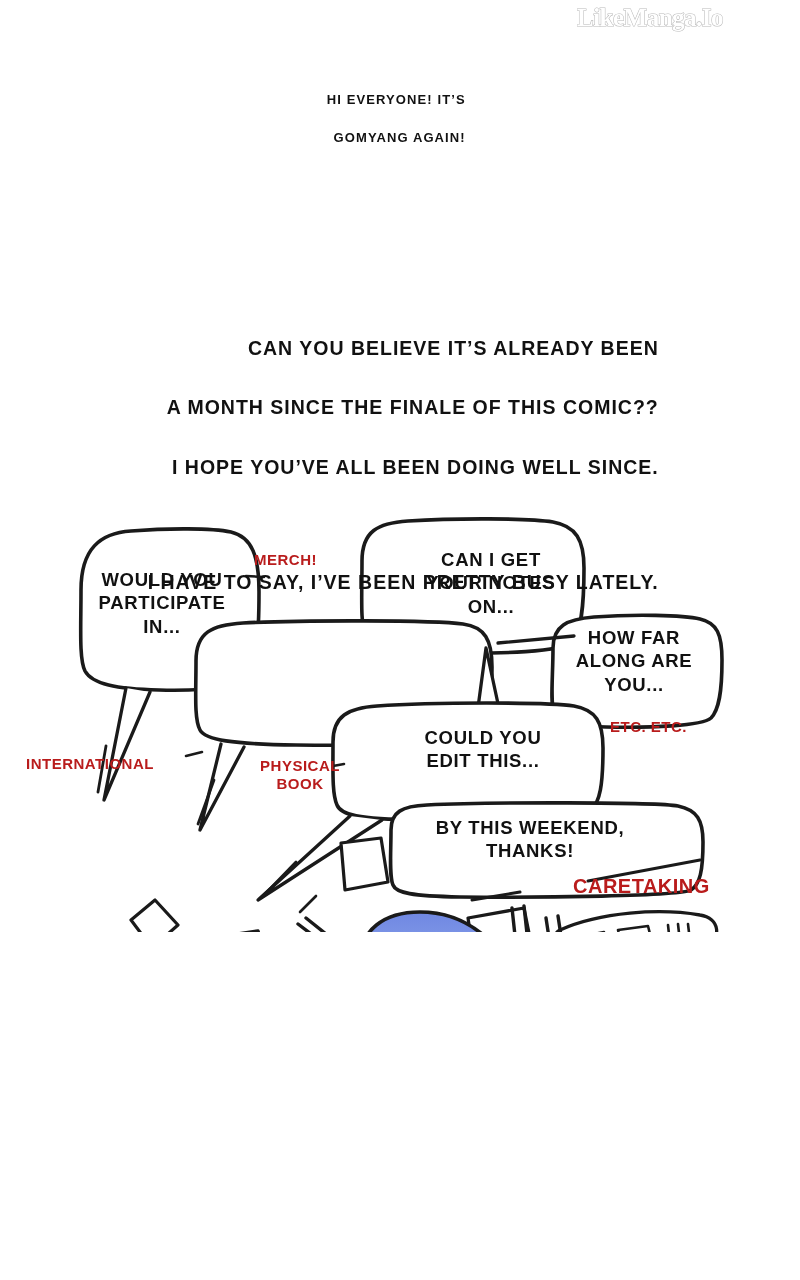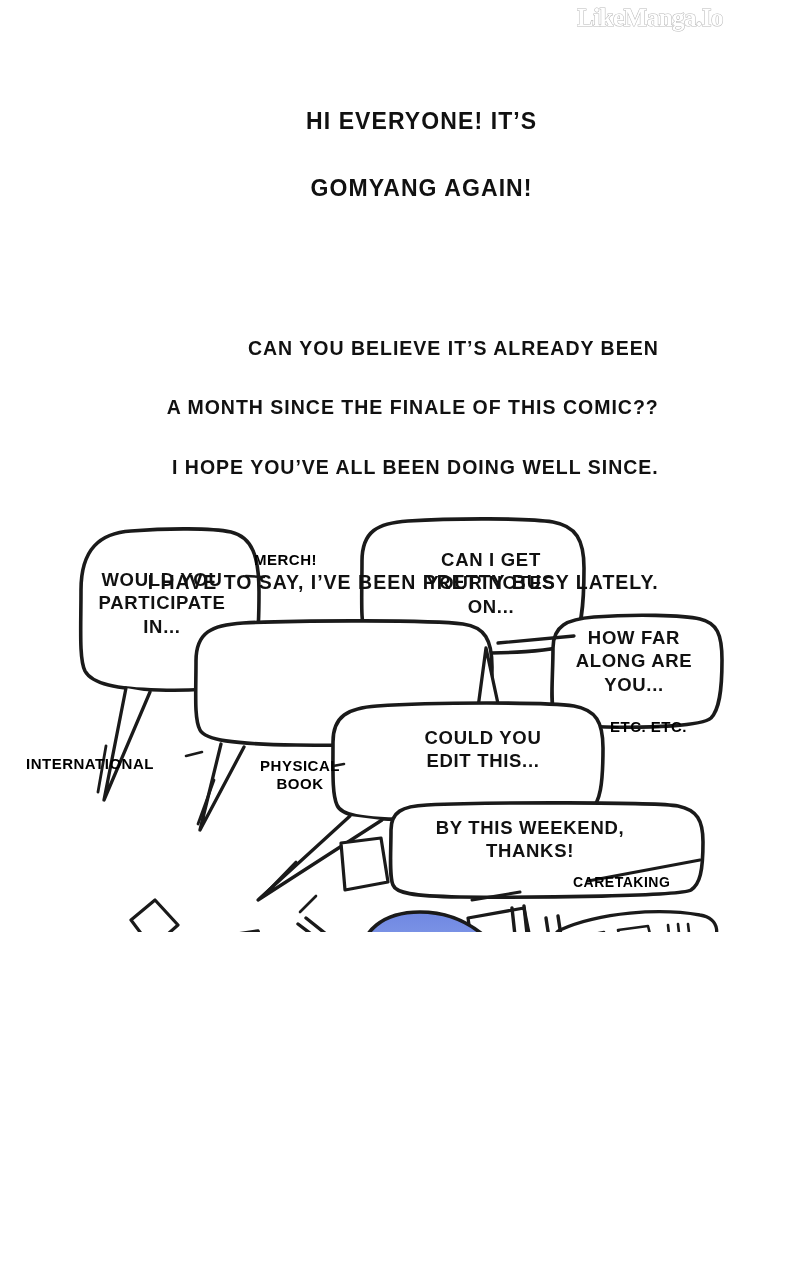--- a/index.html
+++ b/index.html
@@ -29,26 +29,26 @@
     position: absolute;
     color: #111111;
     font-family: "Liberation Sans", sans-serif;
     font-weight: 600;
     letter-spacing: 0.5px;
     line-height: 1.28;
     white-space: pre;
   }
   
   #narration-intro {
-    left: 276px;
+    left: 308px;
     top: 72px;
-    font-size: 23px;
+    font-size: 13px;
     letter-spacing: 1.1px;
     line-height: 1.45;
-    text-align: center;
+    text-align: right;
   }
   #narration-body {
     left: 122px;
     top: 274px;
     font-size: 19.5px;
     letter-spacing: 1.0px;
     line-height: 1.53;
     text-align: right;
   }
   #narration-body .indent { padding-left: 52px; display: block; }
@@ -70,29 +70,29 @@
     font-family: "Liberation Sans", sans-serif;
     font-weight: 600;
     font-size: 18.5px;
     letter-spacing: 0.7px;
     line-height: 1.26;
     text-align: center;
     white-space: pre;
   }
   .lbl {
     position: absolute;
-    color: #000000;
+    color: #b91c1c;
     font-family: "Liberation Sans", sans-serif;
     font-weight: 600;
     font-size: 15px;
     letter-spacing: 0.5px;
     line-height: 1.22;
     white-space: pre;
   }
-  .lbl.small { font-size: 14px; }
+  .lbl.small { font-size: 20px; }
 
   
   #bt-participate { left: 78px;  top: 568px;  width: 168px; }
   #bt-confirm     { left: 222px; top: 640px;  width: 228px; }
   #bt-notes       { left: 408px; top: 548px;  width: 166px; }
   #bt-howfar      { left: 560px; top: 626px;  width: 148px; }
   #bt-edit        { left: 388px; top: 726px;  width: 190px; }
   #bt-weekend     { left: 432px; top: 816px;  width: 196px; }
 
   

